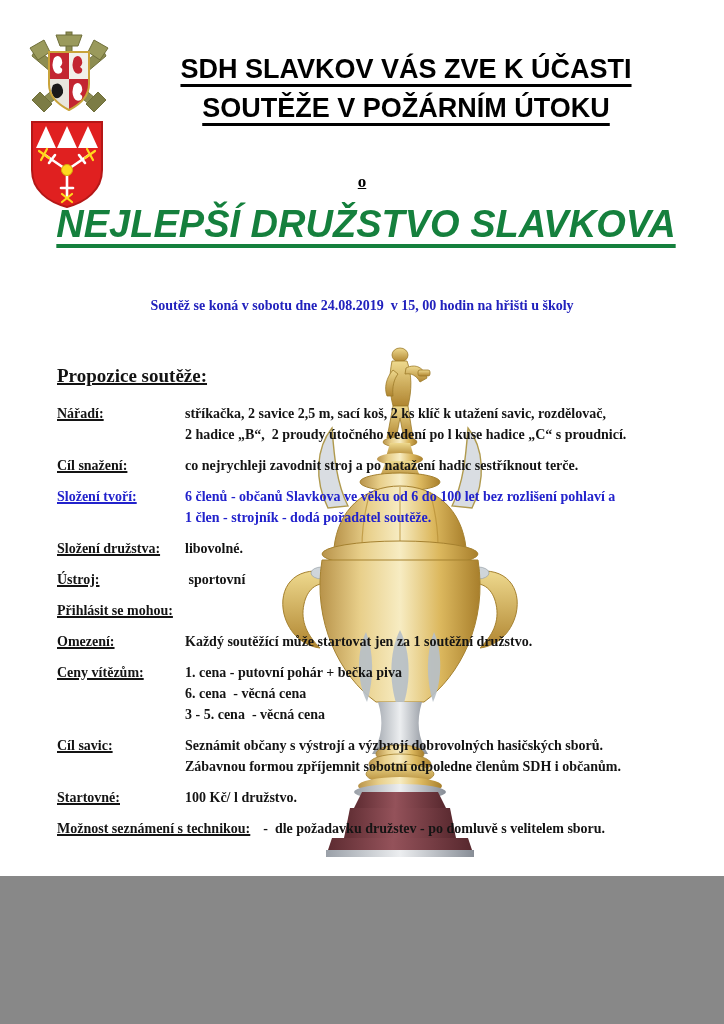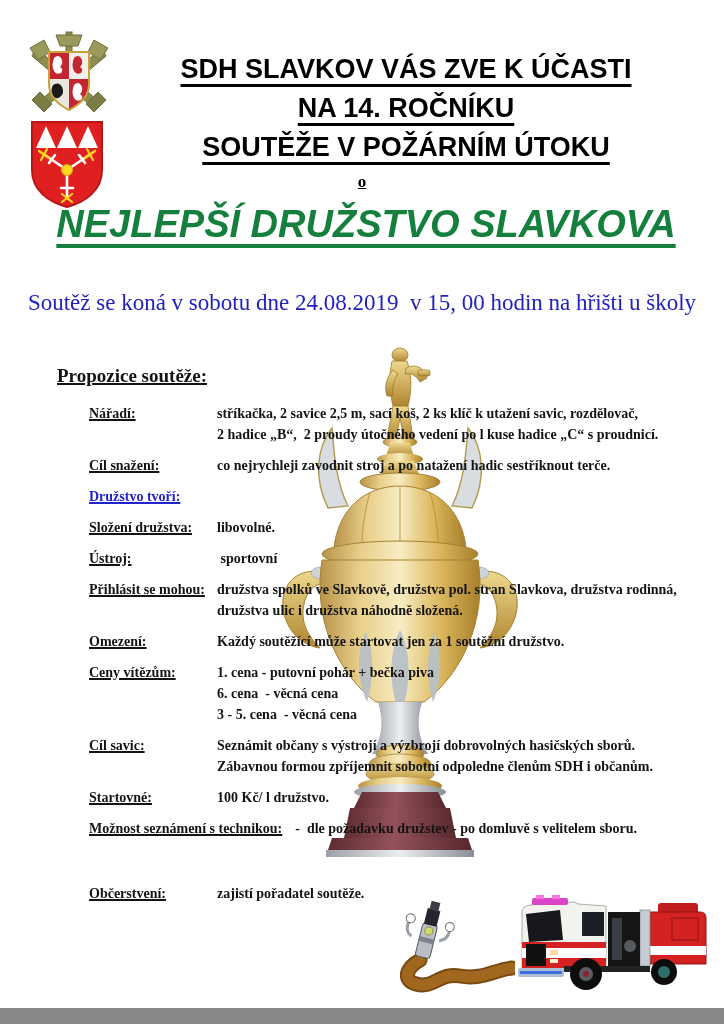--- a/index.html
+++ b/index.html
@@ -1,46 +1,46 @@
 <!DOCTYPE html>
 <html><head>
 <meta charset="utf-8">
 <style>
   html,body{margin:0;padding:0;background:#888;}
-  .page{position:relative;width:724px;height:1008px;background:#ffffff;overflow:hidden;
+  .page{position:relative;width:724px;height:876px;background:#ffffff;overflow:hidden;
         font-family:"Liberation Serif",serif;color:#141414;}
   
   .emblem-sdh{position:absolute;left:26px;top:30px;width:86px;height:90px;}
   .emblem-town{position:absolute;left:28px;top:118px;width:78px;height:92px;}
   
   .header{position:absolute;left:118px;top:50px;right:30px;text-align:center;
           font-family:"Liberation Sans",sans-serif;font-weight:bold;font-size:27px;
           line-height:39px;color:#000;}
   .h-line{text-decoration:underline;text-decoration-thickness:3px;text-underline-offset:6px;white-space:pre;}
   .connector{position:absolute;left:0;top:172px;width:724px;text-align:center;
              font-weight:bold;font-size:17px;text-decoration:underline;color:#000;}
   .main-title{position:absolute;left:4px;top:203px;width:724px;text-align:center;
               font-family:"Liberation Sans",sans-serif;font-style:italic;font-weight:bold;
               font-size:38px;color:#15803d;text-decoration:underline;
               text-decoration-thickness:3.5px;text-underline-offset:7px;white-space:pre;}
-  .date-line{position:absolute;left:0;top:290px;width:724px;text-align:center;
-             font-weight:normal;font-size:23px;color:#2121bd;white-space:pre;}
+  .date-line{position:absolute;left:0;top:298px;width:724px;text-align:center;
+             font-weight:bold;font-size:14px;color:#2121bd;white-space:pre;}
   
   .trophy{position:absolute;left:270px;top:330px;width:260px;height:528px;}
   .hose{position:absolute;left:400px;top:896px;width:115px;height:100px;}
   .truck{position:absolute;left:512px;top:888px;width:200px;height:105px;}
   
   .body{position:absolute;left:57px;top:365px;width:650px;font-size:14px;
         font-weight:bold;line-height:21px;color:#141414;}
   .section-heading{font-size:19px;text-decoration:underline;text-decoration-thickness:1.5px;
                    margin-bottom:17px;white-space:pre;}
   .row{display:flex;margin-top:10px;position:relative;z-index:2;}
   .row:last-child{margin-top:44px;}
   .row-label{text-decoration:underline;text-decoration-thickness:1.5px;min-width:128px;
-             flex-shrink:0;white-space:pre;padding-right:6px;box-sizing:border-box;margin-left:32px;}
+             flex-shrink:0;white-space:pre;padding-right:6px;box-sizing:border-box;}
   .row-value{display:block;}
   .vline{white-space:pre;}
   .row.blue{color:#2222cc;}
   .row.inline{display:block;}
   .row.inline .row-label{min-width:0;display:inline;}
   .row.inline .row-value{display:inline;}
   .row.inline .vline{display:inline;}
   .header,.connector,.main-title,.date-line,.body{z-index:2;}
   .trophy,.hose,.truck,.emblem-sdh,.emblem-town{z-index:1;}
 </style>
@@ -97,21 +97,20 @@
       <line x1="67" y1="33" x2="57" y2="40"></line>
       <line x1="59" y1="31" x2="65" y2="42"></line>
       <line x1="34" y1="76" x2="44" y2="84"></line>
       <line x1="44" y1="76" x2="34" y2="84"></line>
     </g>
     <circle cx="39" cy="52" r="5.5" fill="#ffd91e" stroke="#d4a90a" stroke-width="1"></circle>
   </svg>
 
   <div class="header">
     <div class="h-line">SDH SLAVKOV VÁS ZVE K ÚČASTI</div>
-    <div class="h-line">NA 14. ROČNÍKU</div>
     <div class="h-line">SOUTĚŽE V POŽÁRNÍM ÚTOKU</div>
   </div>
   <div class="connector">o</div>
   <div class="main-title">NEJLEPŠÍ DRUŽSTVO SLAVKOVA</div>
   <div class="date-line">Soutěž se koná v sobotu dne 24.08.2019  v 15, 00 hodin na hřišti u školy</div>
 
   <svg class="trophy" viewBox="0 0 260 528">
     <defs>
       <linearGradient id="gold" x1="0" y1="0" x2="1" y2="0">
         <stop offset="0" stop-color="#b8934a"></stop>
@@ -204,43 +203,43 @@
   </div>
 
   <div class="row">
     <span class="row-label">Cíl snažení:</span>
     <span class="row-value">
             <div class="vline">co nejrychleji zavodnit stroj a po natažení hadic sestříknout terče.</div>
           </span>
   </div>
 
   <div class="row blue">
-    <span class="row-label">Družstvo tvoří:</span>
+    <span class="row-label">Složení tvoří:</span>
+    <span class="row-value">
+            <div class="vline">6 členů - občanů Slavkova ve věku od 6 do 100 let bez rozlišení pohlaví a</div>
+            <div class="vline">1 člen - strojník - dodá pořadatel soutěže.</div>
+          </span>
   </div>
 
   <div class="row">
     <span class="row-label">Složení družstva:</span>
     <span class="row-value">
             <div class="vline">libovolné.</div>
           </span>
   </div>
 
   <div class="row">
     <span class="row-label">Ústroj:</span>
     <span class="row-value">
             <div class="vline"> sportovní</div>
           </span>
   </div>
 
   <div class="row">
     <span class="row-label">Přihlásit se mohou:</span>
-    <span class="row-value">
-            <div class="vline">družstva spolků ve Slavkově, družstva pol. stran Slavkova, družstva rodinná,</div>
-            <div class="vline">družstva ulic i družstva náhodně složená.</div>
-          </span>
   </div>
 
   <div class="row">
     <span class="row-label">Omezení:</span>
     <span class="row-value">
             <div class="vline">Každý soutěžící může startovat jen za 1 soutěžní družstvo.</div>
           </span>
   </div>
 
   <div class="row">

